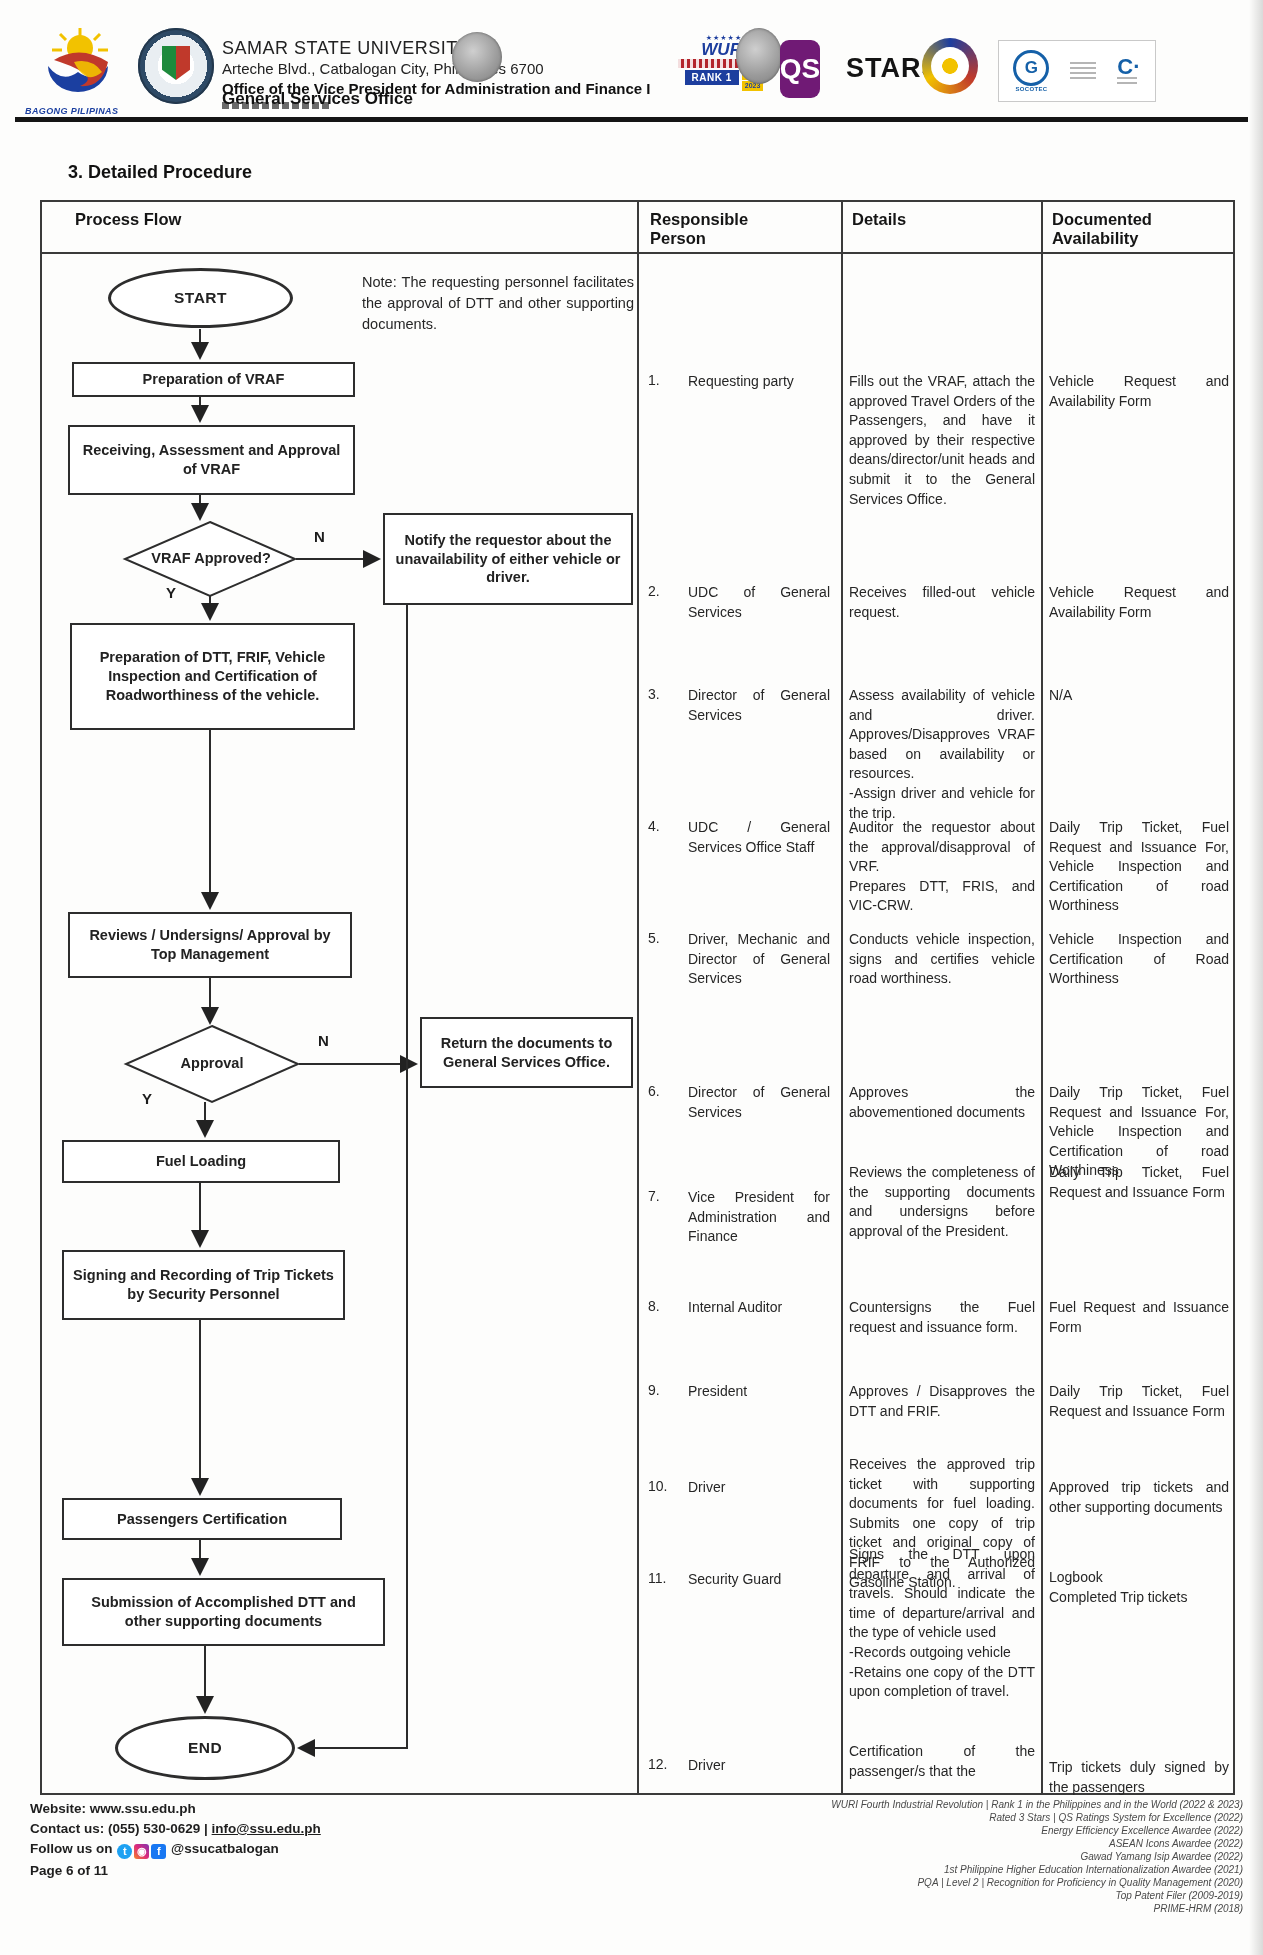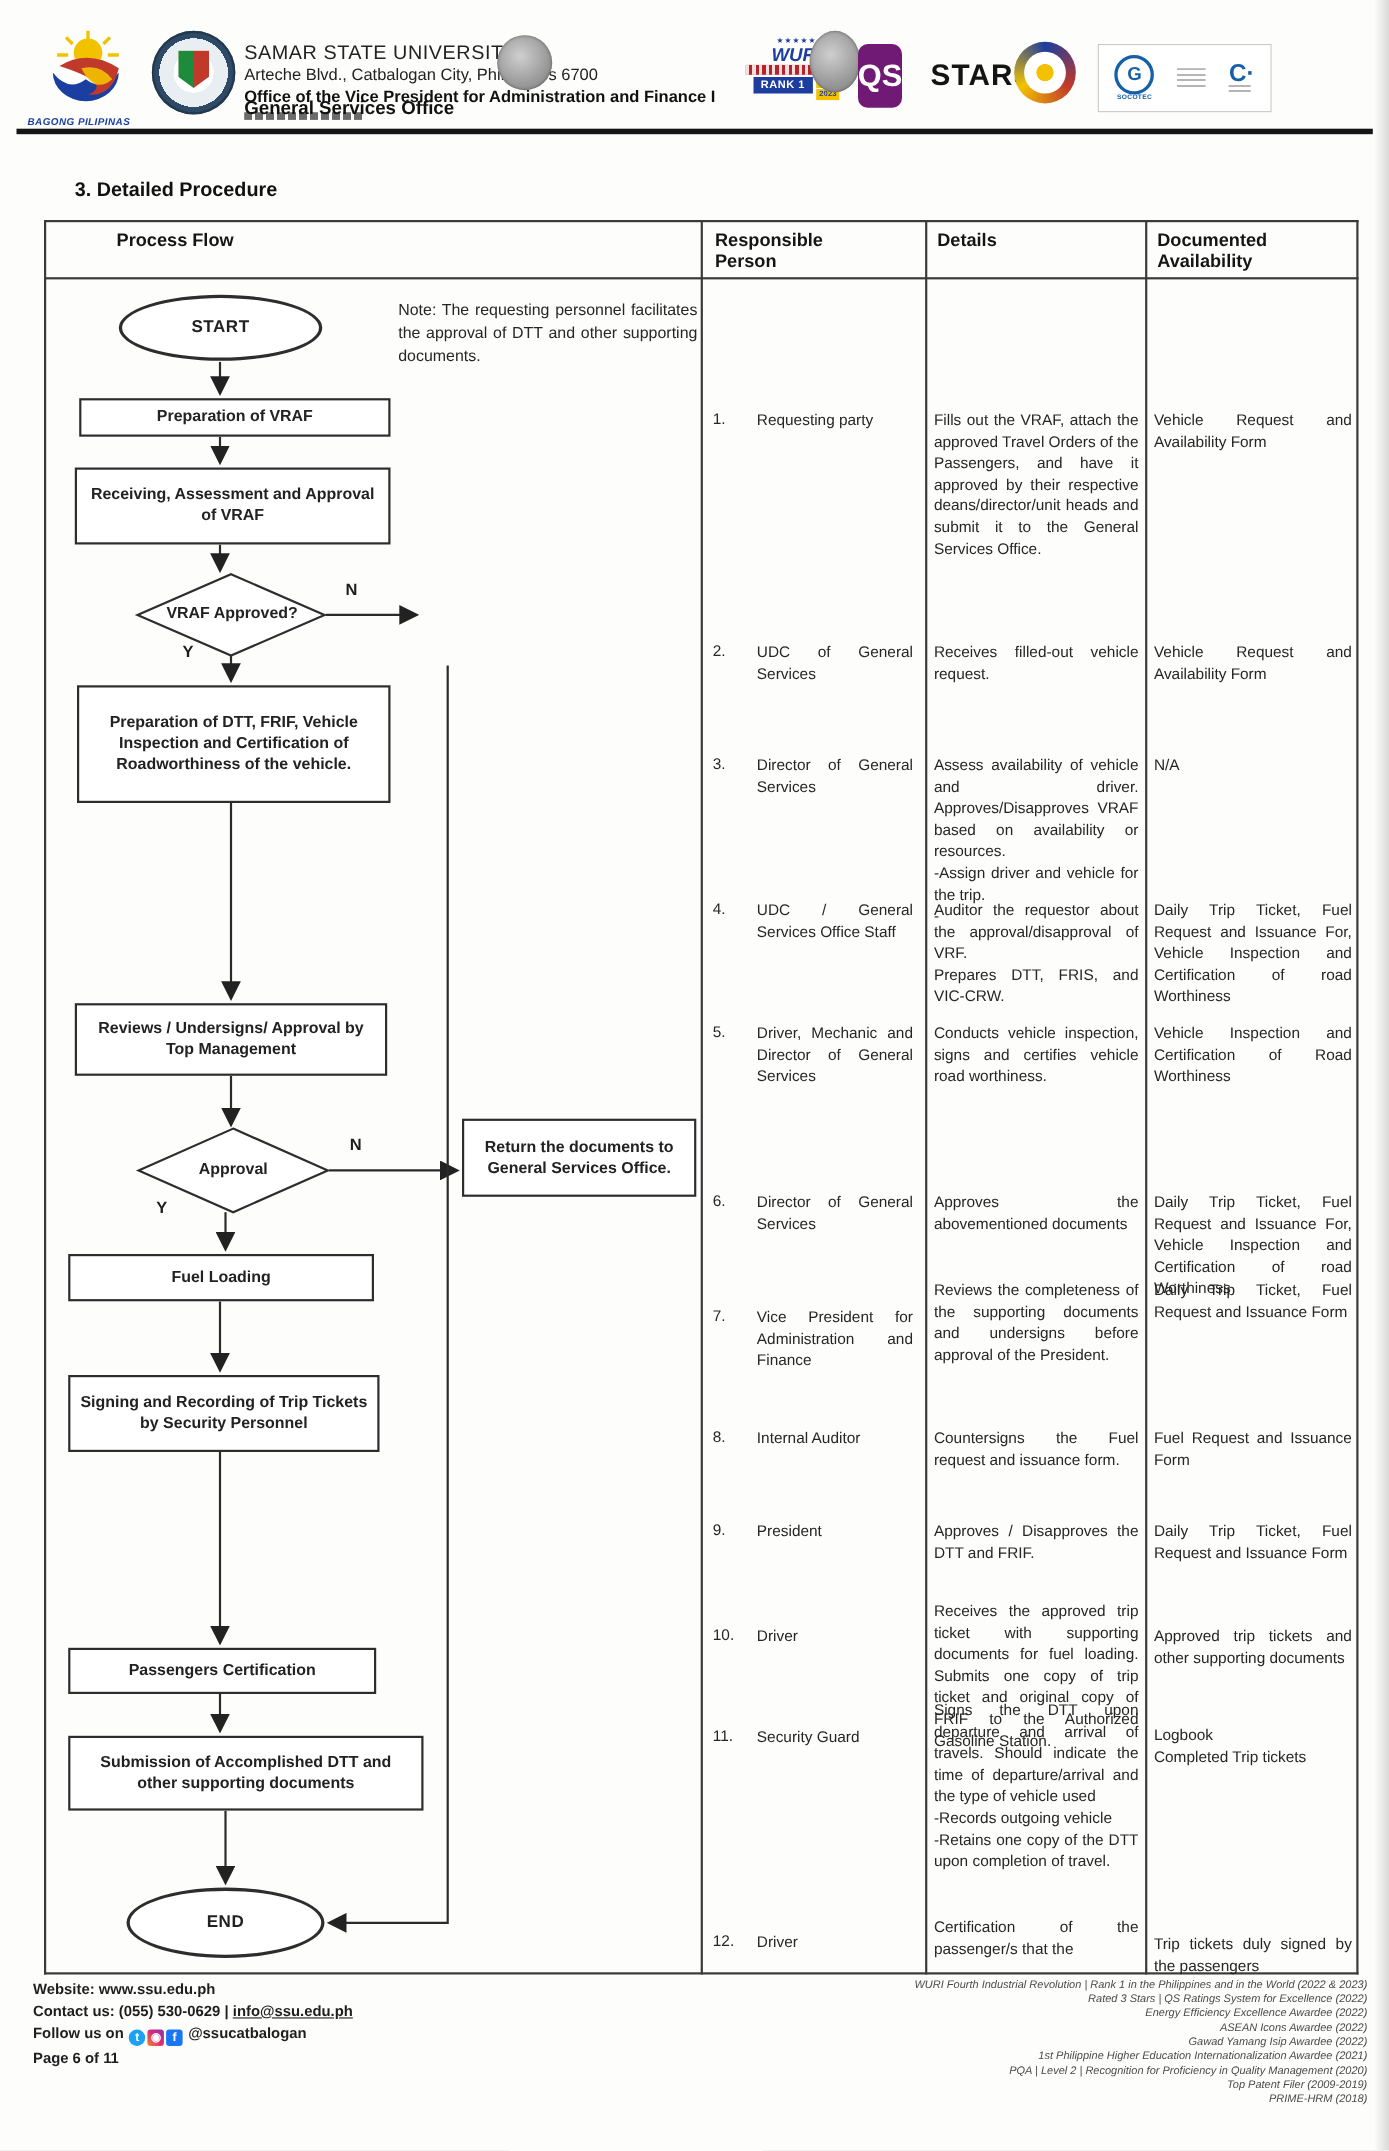--- a/index.html
+++ b/index.html
@@ -146,21 +146,21 @@
 
   <div class="tline" style="left:40px;top:200px;width:1195px;height:2px;"></div>
   <div class="tline" style="left:40px;top:1793px;width:1195px;height:2px;"></div>
   <div class="tline" style="left:40px;top:200px;width:2px;height:1595px;"></div>
   <div class="tline" style="left:1233px;top:200px;width:2px;height:1595px;"></div>
   <div class="tline" style="left:637px;top:200px;width:2px;height:1595px;"></div>
   <div class="tline" style="left:841px;top:200px;width:2px;height:1595px;"></div>
   <div class="tline" style="left:1041px;top:200px;width:2px;height:1595px;"></div>
   <div class="tline" style="left:40px;top:252px;width:1195px;height:2px;"></div>
 
-  <div class="thead" style="left:75px;top:210px;margin-left:31px;">Process Flow</div>
+  <div class="thead" style="left:75px;top:210px;">Process Flow</div>
   <div class="thead" style="left:650px;top:210px;width:140px;">Responsible Person</div>
   <div class="thead" style="left:852px;top:210px;">Details</div>
   <div class="thead" style="left:1052px;top:210px;width:150px;">Documented Availability</div>
 
   <svg class="overlay" width="1263" height="1955">
     <defs>
       <marker id="arr" markerWidth="9" markerHeight="9" refX="7" refY="4.5" orient="auto">
         <path d="M0,0 L9,4.5 L0,9 z" fill="#222"></path>
       </marker>
     </defs>
@@ -188,20 +188,21 @@
 
   <div class="fc-box fc-oval" style="left:108px;top:268px;width:185px;height:60px;">START</div>
   <div class="fc-note" style="left:362px;top:272px;width:272px;">Note: The requesting personnel facilitates the approval of DTT and other supporting documents.</div>
 
   <div class="fc-box" style="left:72px;top:362px;width:283px;height:35px;text-align:right;">Preparation of VRAF</div>
   <div class="fc-box" style="left:68px;top:425px;width:287px;height:70px;">Receiving, Assessment and Approval of VRAF</div>
 
   <div class="fc-dtext" style="left:122px;top:550px;width:178px;">VRAF Approved?</div>
   <div class="fc-lab" style="left:314px;top:528px;">N</div>
   <div class="fc-lab" style="left:166px;top:584px;">Y</div>
+  <div class="fc-box" style="left:383px;top:513px;width:250px;height:92px;">Notify the requestor about the unavailability of either vehicle or driver.</div>
 
   <div class="fc-box" style="left:70px;top:623px;width:285px;height:107px;">Preparation of DTT, FRIF, Vehicle Inspection and Certification of Roadworthiness of the vehicle.</div>
   <div class="fc-box" style="left:68px;top:912px;width:284px;height:66px;">Reviews / Undersigns/ Approval by Top Management</div>
 
   <div class="fc-dtext" style="left:126px;top:1055px;width:172px;">Approval</div>
   <div class="fc-lab" style="left:318px;top:1032px;">N</div>
   <div class="fc-lab" style="left:142px;top:1090px;">Y</div>
   <div class="fc-box" style="left:420px;top:1017px;width:213px;height:71px;">Return the documents to General Services Office.</div>
 
   <div class="fc-box" style="left:62px;top:1140px;width:278px;height:43px;">Fuel Loading</div>

